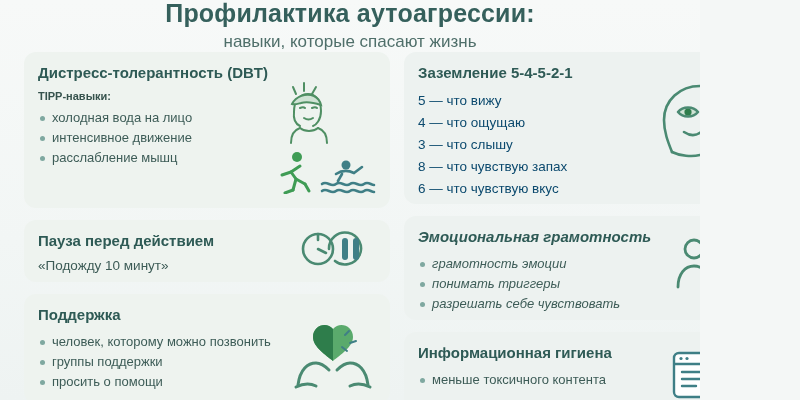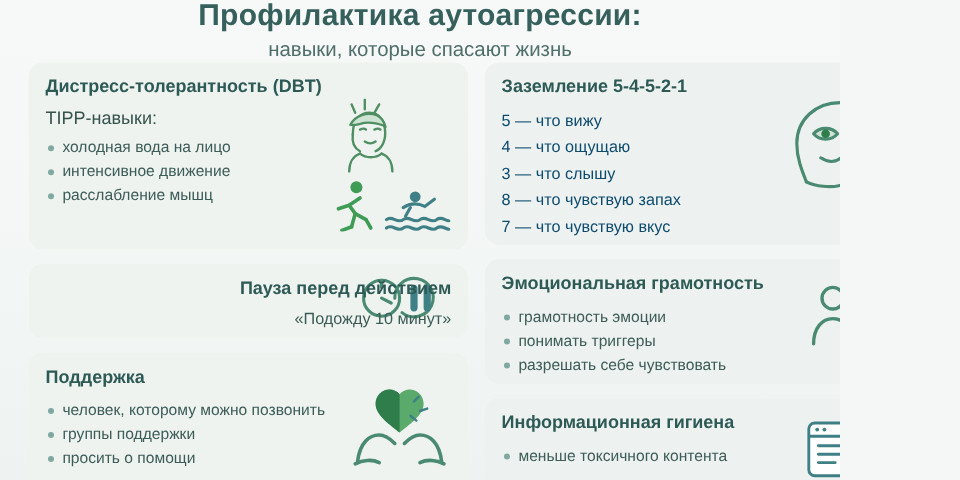--- a/index.html
+++ b/index.html
@@ -69,22 +69,22 @@
   }
   .card h3 {
     margin: 0 0 8px 0;
     font-size: 15px;
     font-weight: bold;
     color: #2e5a55;
     line-height: 18px;
   }
   .card .lead {
     margin: 0 0 6px 0;
-    font-size: 15px;
-    font-weight: normal;
+    font-size: 11px;
+    font-weight: bold;
     color: #36524d;
   }
   .card .quote {
     margin: 2px 0 0 0;
     font-size: 13.5px;
     color: #3c5b56;
   }
   ul.bullets {
     list-style: none;
     margin: 0;
@@ -123,24 +123,24 @@
     top: 50%;
     transform: translateY(-50%);
   }
   .icon-inline {
     position: absolute;
   }
   .txt-wrap { position: relative; z-index: 2; }
 
   
   #card-dbt { height: 156px; }
-  #card-pause { height: 62px; text-align: right; }
+  #card-pause { height: 62px; }
   #card-support { height: 110px; }
   #card-grounding { height: 152px; }
-  #card-emotional { height: 104px; }
+  #card-emotional { height: 104px; font-style: italic; }
   #card-hygiene { height: 84px; }
 </style>
 </head>
 <body>
 
 <div class="page">
 
   <div class="header">
     <h1 class="title">Профилактика аутоагрессии:</h1>
     <p class="subtitle">навыки, которые спасают жизнь</p>
@@ -250,21 +250,21 @@
     <div class="col">
 
       <div class="card alt" id="card-grounding">
         <div class="txt-wrap">
           <h3>Заземление 5-4-5-2-1</h3>
           <ol class="steps">
             <li>5 — что вижу</li>
             <li>4 — что ощущаю</li>
             <li>3 — что слышу</li>
             <li>8 — что чувствую запах</li>
-            <li>7 — что чувствую вкус</li>
+            <li>6 — что чувствую вкус</li>
           </ol>
         </div>
         <span class="icon-slot" style="right:18px; top:46%;">
           <svg width="96" height="92" viewBox="0 0 96 92">
             <g fill="none" stroke="#4a8a72" stroke-width="2.6" stroke-linecap="round" stroke-linejoin="round">
               <path d="M16 78 c-4 -10 -8 -20 -8 -32 c0 -20 16 -34 36 -34 c8 0 15 2 21 7"></path>
               <path d="M16 78 c8 4 20 5 28 3"></path>
               <path d="M22 38 c5 -6 15 -6 20 0 c-5 6 -15 6 -20 0z" fill="#cfe3d4"></path>
               <circle cx="32" cy="38" r="3.6" fill="#2e7d4b" stroke="none"></circle>
               <path d="M28 58 c6 4 12 4 17 0"></path>

